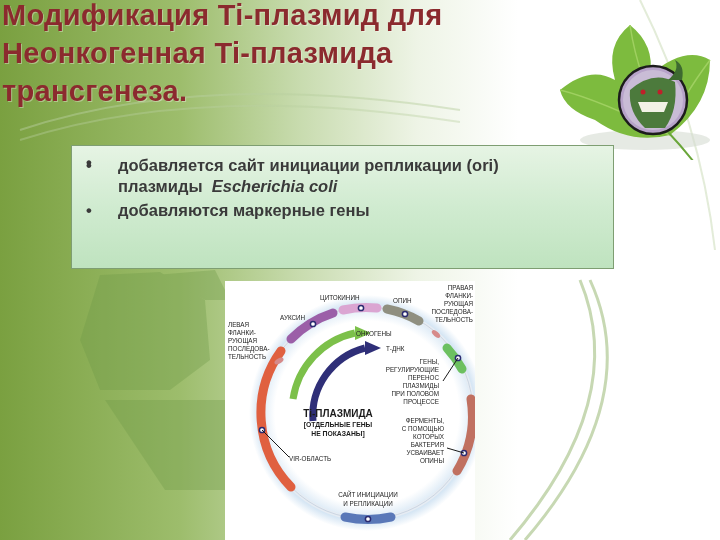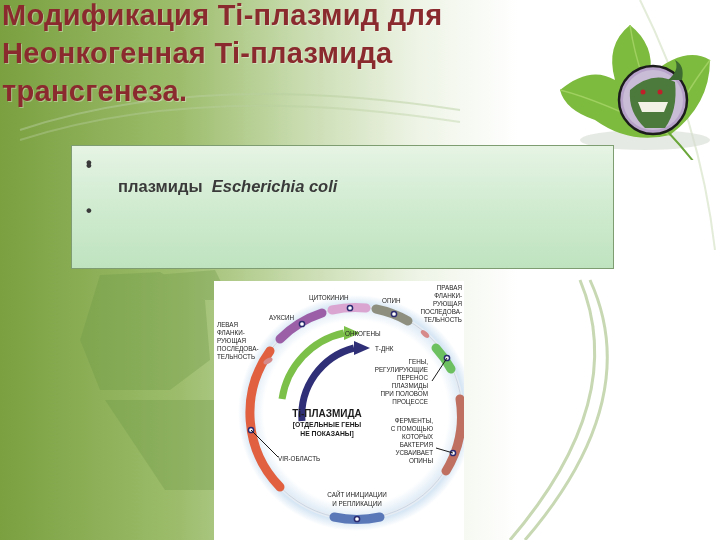--- a/index.html
+++ b/index.html
@@ -13,21 +13,21 @@
   .title span { display:block; }
   .leaf-wrap { position:absolute; left:560px; top:20px; width:160px; height:140px; }
   .textbox { position:absolute; left:71px; top:145px; width:543px; height:124px;
     background: linear-gradient(180deg, #e6f4e4 0%, #d0ebd0 50%, #bfe3bf 100%);
     border:1px solid #7e9e72; box-sizing:border-box; }
   .textbox ul { list-style:none; margin:0; padding:6px 0 0 0; }
   .textbox li { position:relative; padding-left:46px; font-size:16.5px; font-weight:bold;
     color:#3a3a3a; line-height:21px; margin-bottom:3px; }
   .textbox li .bullet { position:absolute; left:14px; top:0; }
   .textbox li i { }
-  .diagram { position:absolute; left:214px; top:281px; width:250px; height:259px; background:#ffffff; }
+  .diagram { position:absolute; left:225px; top:281px; width:250px; height:259px; background:#ffffff; }
   .diagram svg { display:block; }
   .lbl { font-family:"Liberation Sans", sans-serif; font-size:6.3px; fill:#222; }
   .ttl { font-family:"Liberation Sans", sans-serif; font-size:10px; font-weight:bold; fill:#1b1b1b; }
   .sub { font-family:"Liberation Sans", sans-serif; font-size:6.8px; font-weight:bold; fill:#1b1b1b; }
 </style>
 </head>
 <body>
 
 <svg class="deco" width="720" height="540" viewBox="0 0 720 540">
   <g fill="#6f9a48" opacity="0.35">
@@ -68,25 +68,26 @@
   </svg>
 </div>
 
 <div class="textbox">
   <ul>
     <li>
       <span class="bullet">•</span>
     </li>
     <li>
       <span class="bullet">•</span>
-      <br>
+      <span>добавляется сайт инициации репликации (ori)</span><br>
       <span>плазмиды </span>&nbsp;<i>Escherichia coli</i>
     </li>
     <li>
       <span class="bullet">•</span>
+      <span>добавляются маркерные гены</span>
     </li>
   </ul>
 </div>
 
 <div class="diagram">
   <svg width="250" height="259" viewBox="0 0 250 259">
     <defs>
       <radialGradient id="glow" cx="50%" cy="50%" r="50%">
         <stop offset="78%" stop-color="#ffffff"></stop>
         <stop offset="92%" stop-color="#d6e6f4"></stop>

